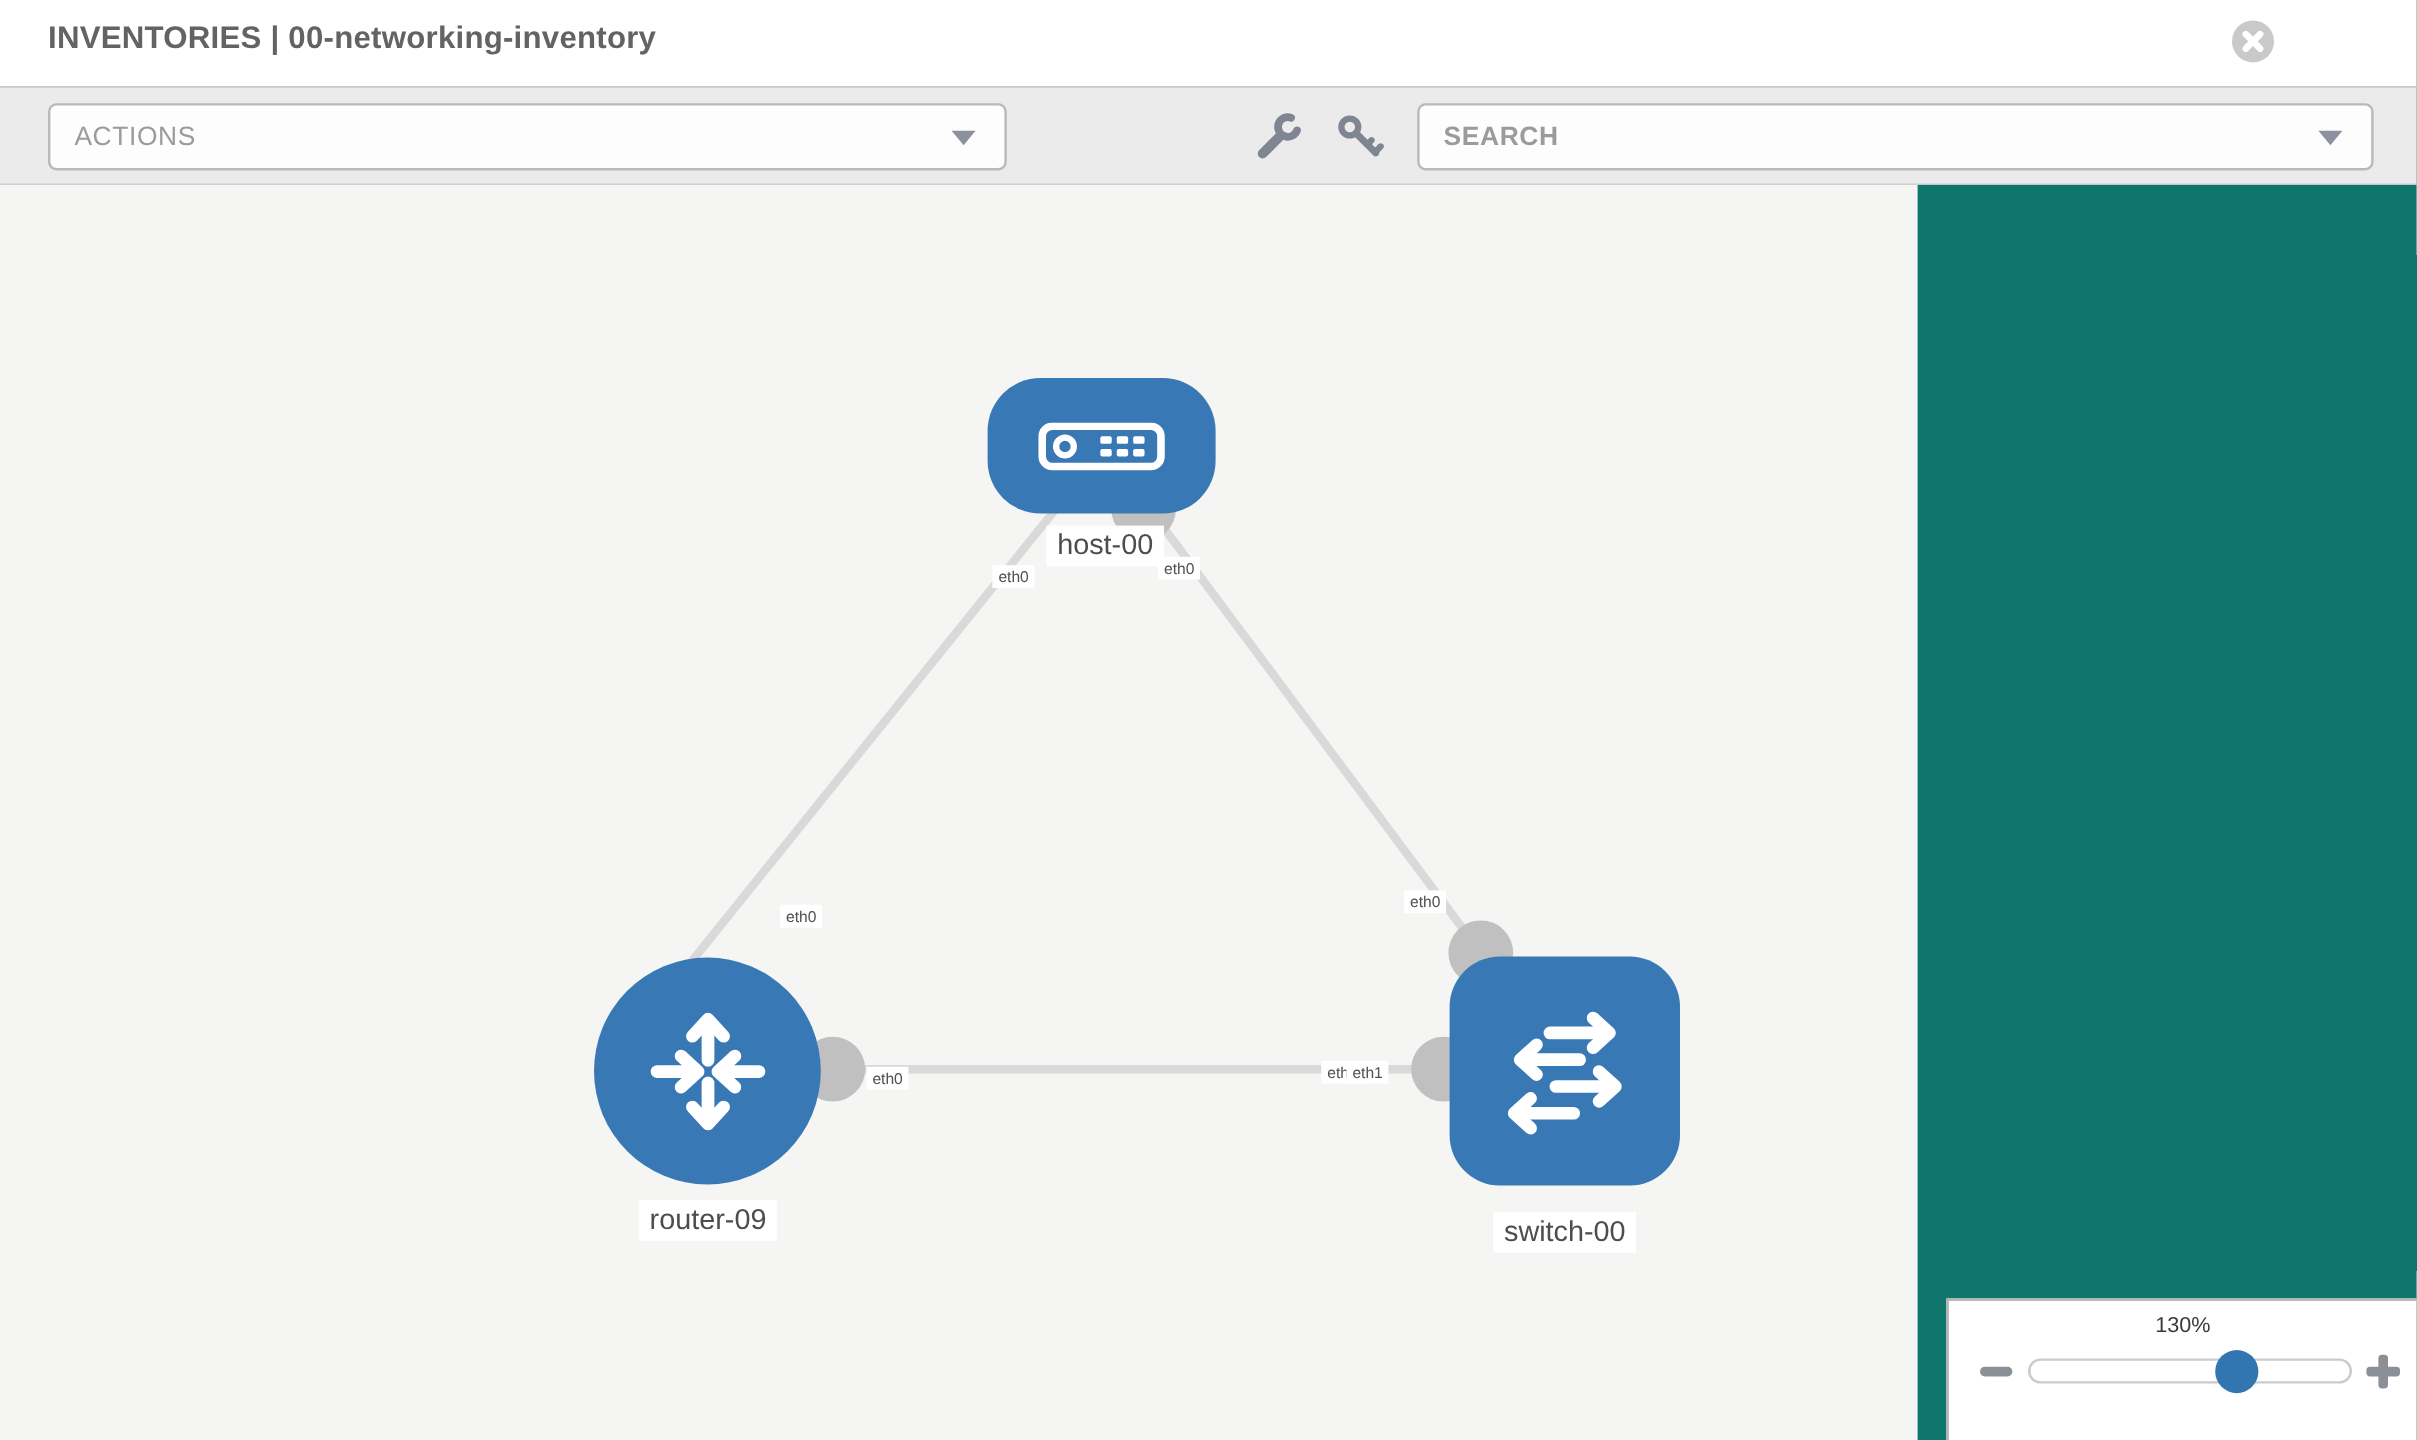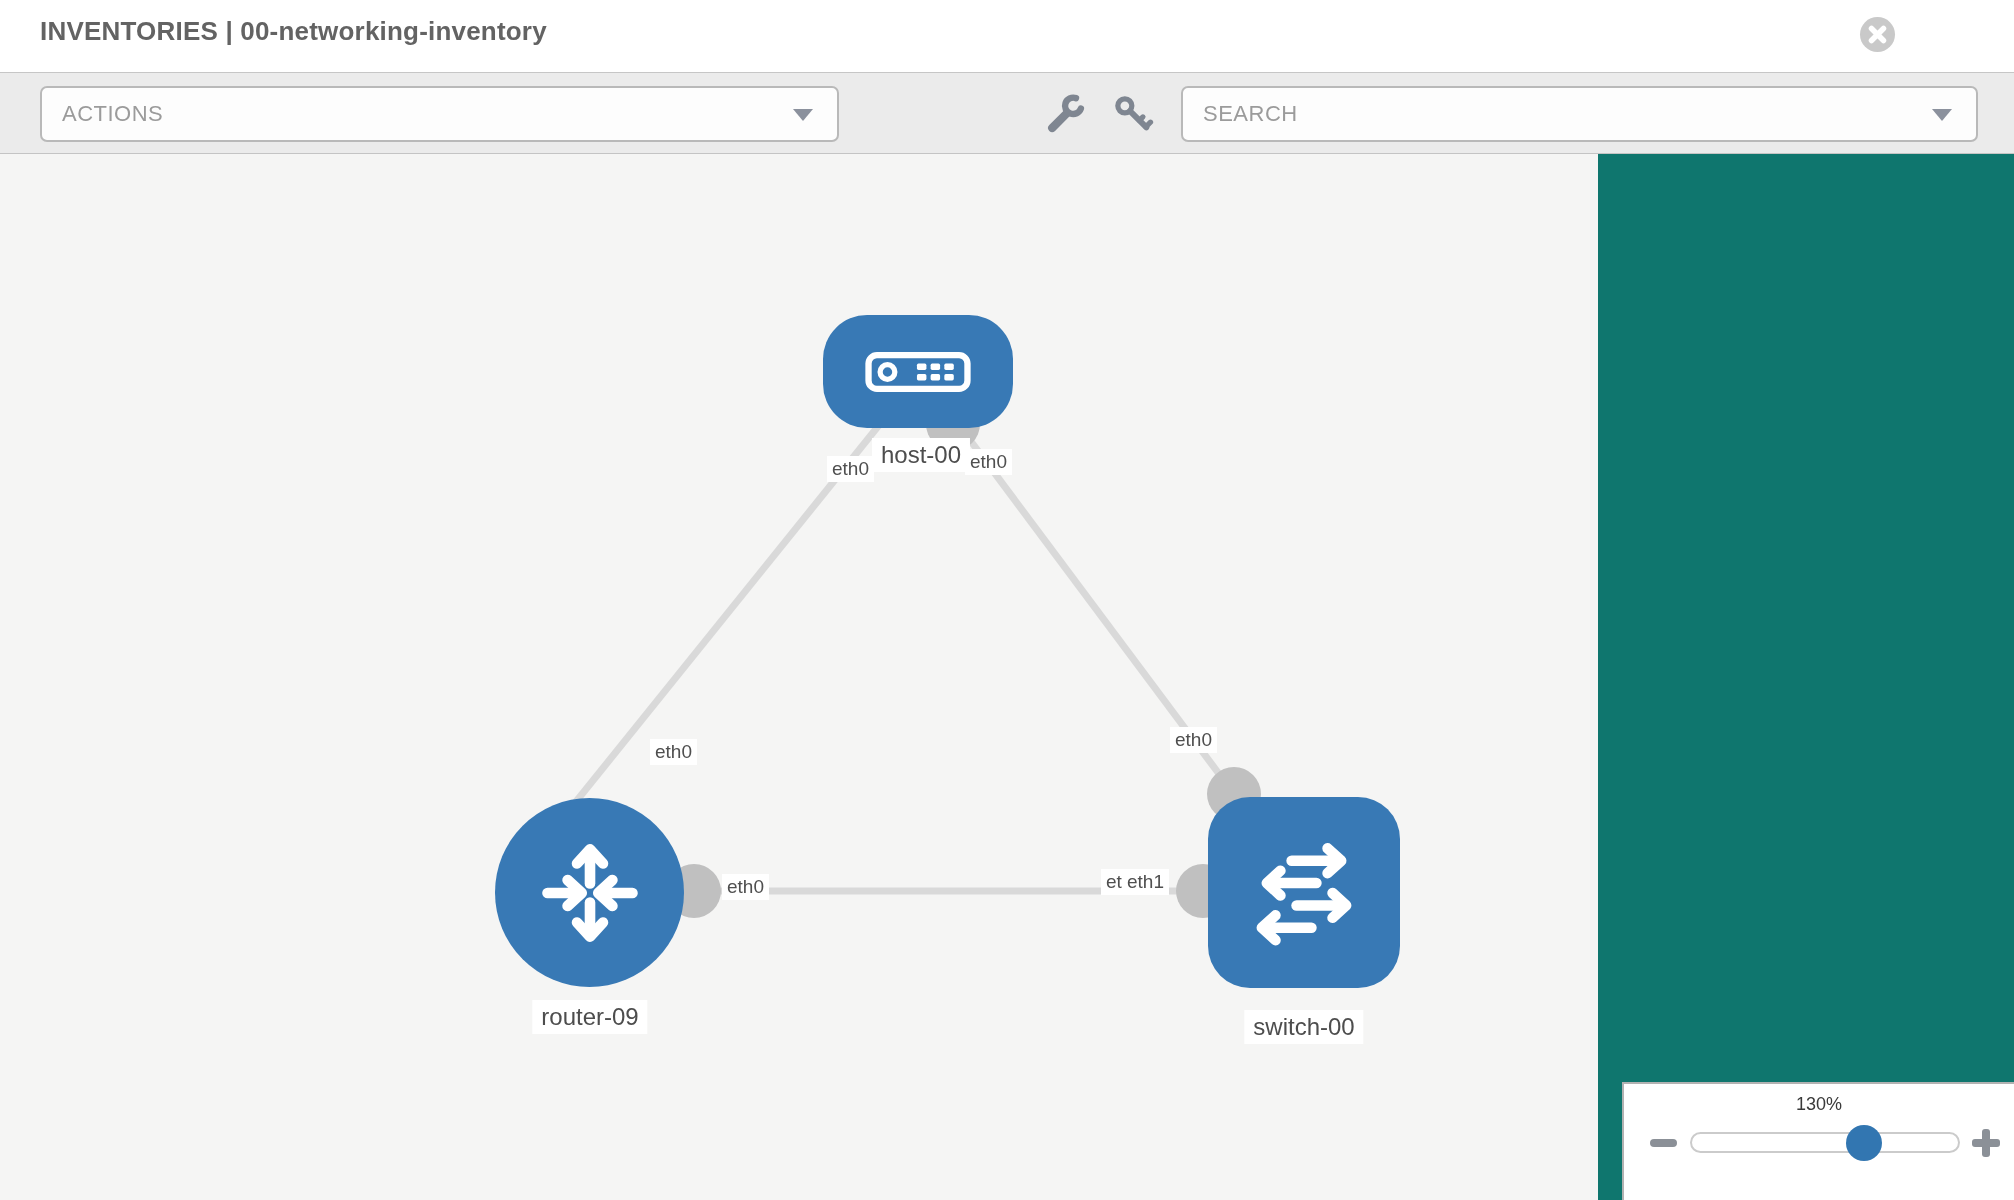--- a/index.html
+++ b/index.html
@@ -16,37 +16,37 @@
 
   
   .toolbar { position:absolute; left:0; top:72px; width:2014px; height:82px; background:#ebebeb;
              border-top:1px solid #c6c6c6; border-bottom:1px solid #c4c4c4; }
   .select-box { position:absolute; top:13px; height:56px; background:#fdfdfd; border:2px solid #b9b9b9;
                 border-radius:7px; display:flex; align-items:center; cursor:pointer; }
   .select-box .sel-label { font-size:22px; color:#9b9b9b; padding-left:20px; letter-spacing:0.5px; }
   .caret { position:absolute; right:24px; top:50%; margin-top:-5px; width:0; height:0;
            border-left:10px solid transparent; border-right:10px solid transparent; border-top:12px solid #8b919d; }
   .actions-box { left:40px; width:799px; }
-  .search-box { left:1181px; width:797px; }
+  .search-box { left:1181px; width:797px;font-weight:bold; }
   .tool-icon { position:absolute; top:20px; width:42px; height:42px; cursor:pointer; }
   .tool-icon.wrench { left:1044px; }
   .tool-icon.key { left:1112px; }
 
   
   .canvas { position:absolute; left:0; top:154px; width:1598px; height:1046px; background:#f5f5f4; overflow:hidden; }
   .links-svg { position:absolute; left:0; top:0; }
 
   .node { position:absolute; background:#3879b5; display:flex; align-items:center; justify-content:center; cursor:pointer; }
   .node-host { left:823px; top:161px; width:190px; height:113px; border-radius:44px; }
   .node-router { left:495px; top:644px; width:189px; height:189px; border-radius:50%; }
   .node-switch { left:1208px; top:643px; width:192px; height:191px; border-radius:42px; }
 
   .node-label { position:absolute; transform:translateX(-50%); background:#fff; color:#4d4d4d;
                 font-size:24px; padding:3px 9px; white-space:nowrap; }
-  .iface-label { position:absolute; background:#fff; color:#4f4f4f; font-size:19px; padding:2px 5px; white-space:nowrap; }
+  .iface-label { position:absolute; background:#fff; color:#4f4f4f; font-size:13px; padding:2px 5px; white-space:nowrap;margin-top:15px; }
   .iface-overlap { position:absolute; width:88px; height:28px; }
   .iface-overlap .back { position:absolute; left:0; top:0; }
   .iface-overlap .front { position:absolute; left:21px; top:0; }
 
   
   .zoom-panel { position:absolute; left:1622px; top:1082px; width:392px; height:118px; background:#fff;
                 border-left:2px solid #b2b2b2; border-top:2px solid #b2b2b2; }
   .zoom-value { position:absolute; left:0; top:10px; width:100%; text-align:center; font-size:18px; color:#3a3a3a; }
   .zoom-minus { position:absolute; left:26px; top:55px; width:27px; height:8px; background:#8b9097; border-radius:4px; cursor:pointer; }
   .zoom-plus { position:absolute; left:348px; top:45px; width:28px; height:28px; cursor:pointer; }

